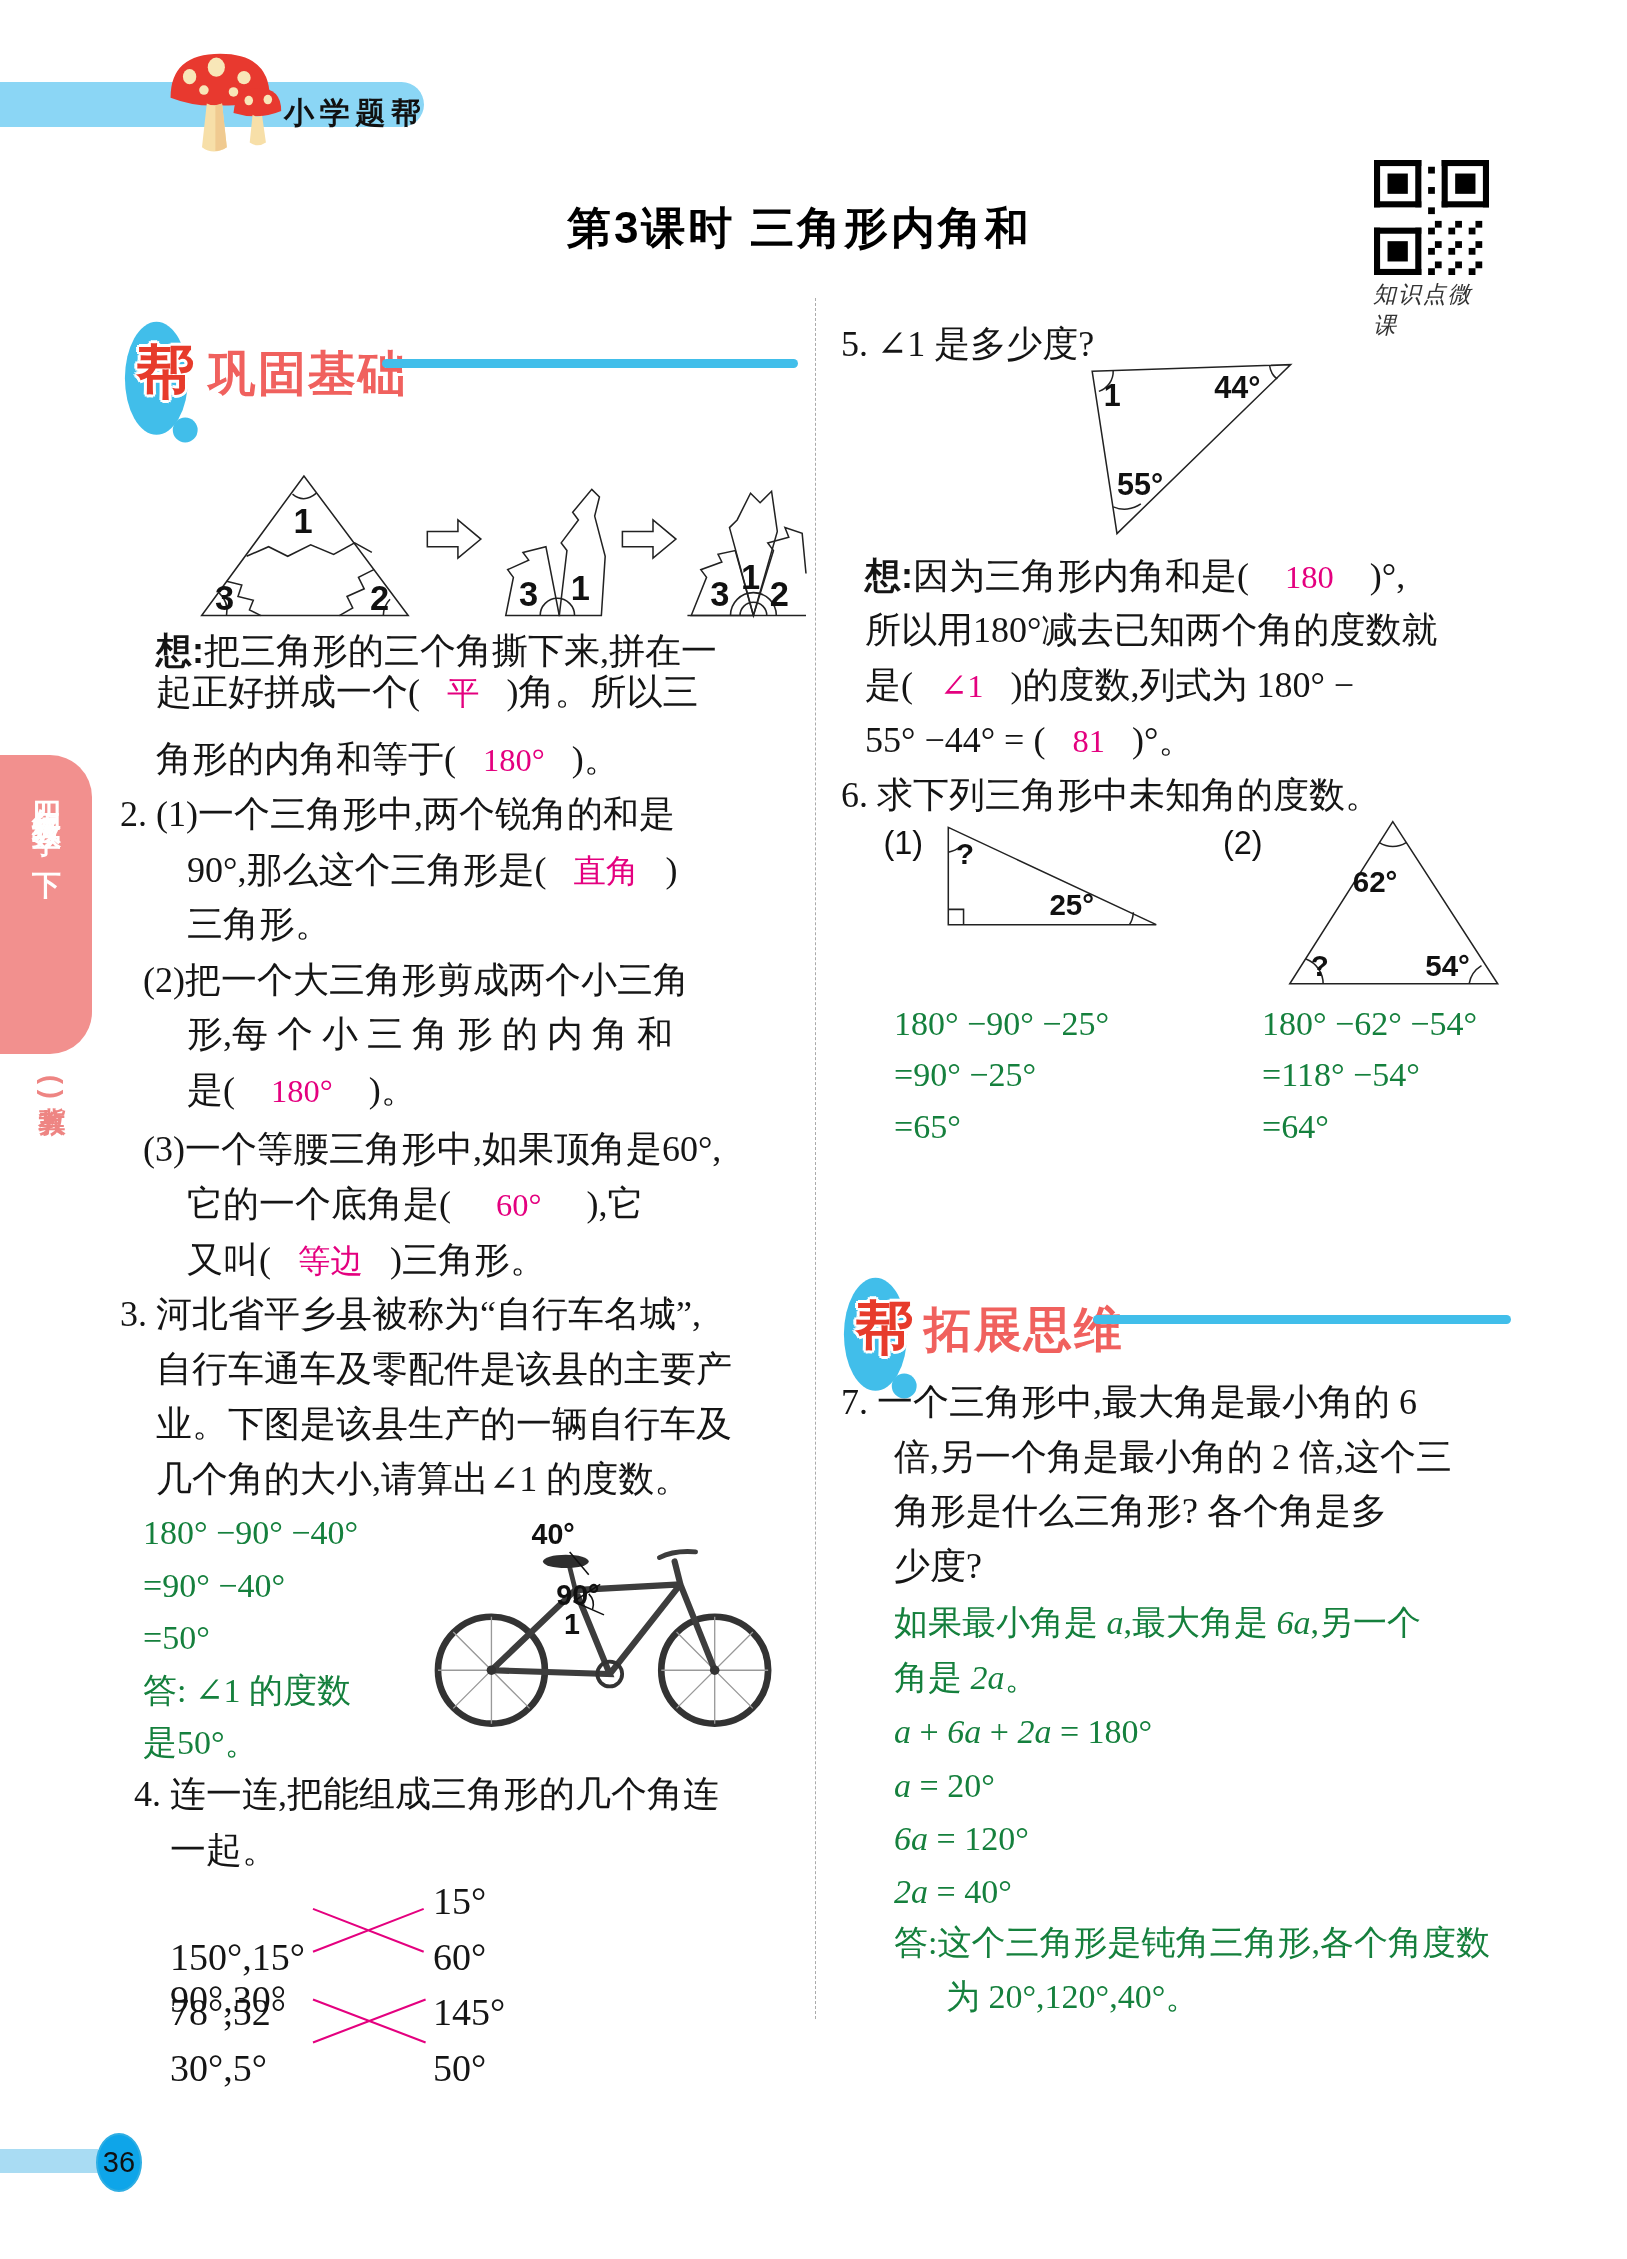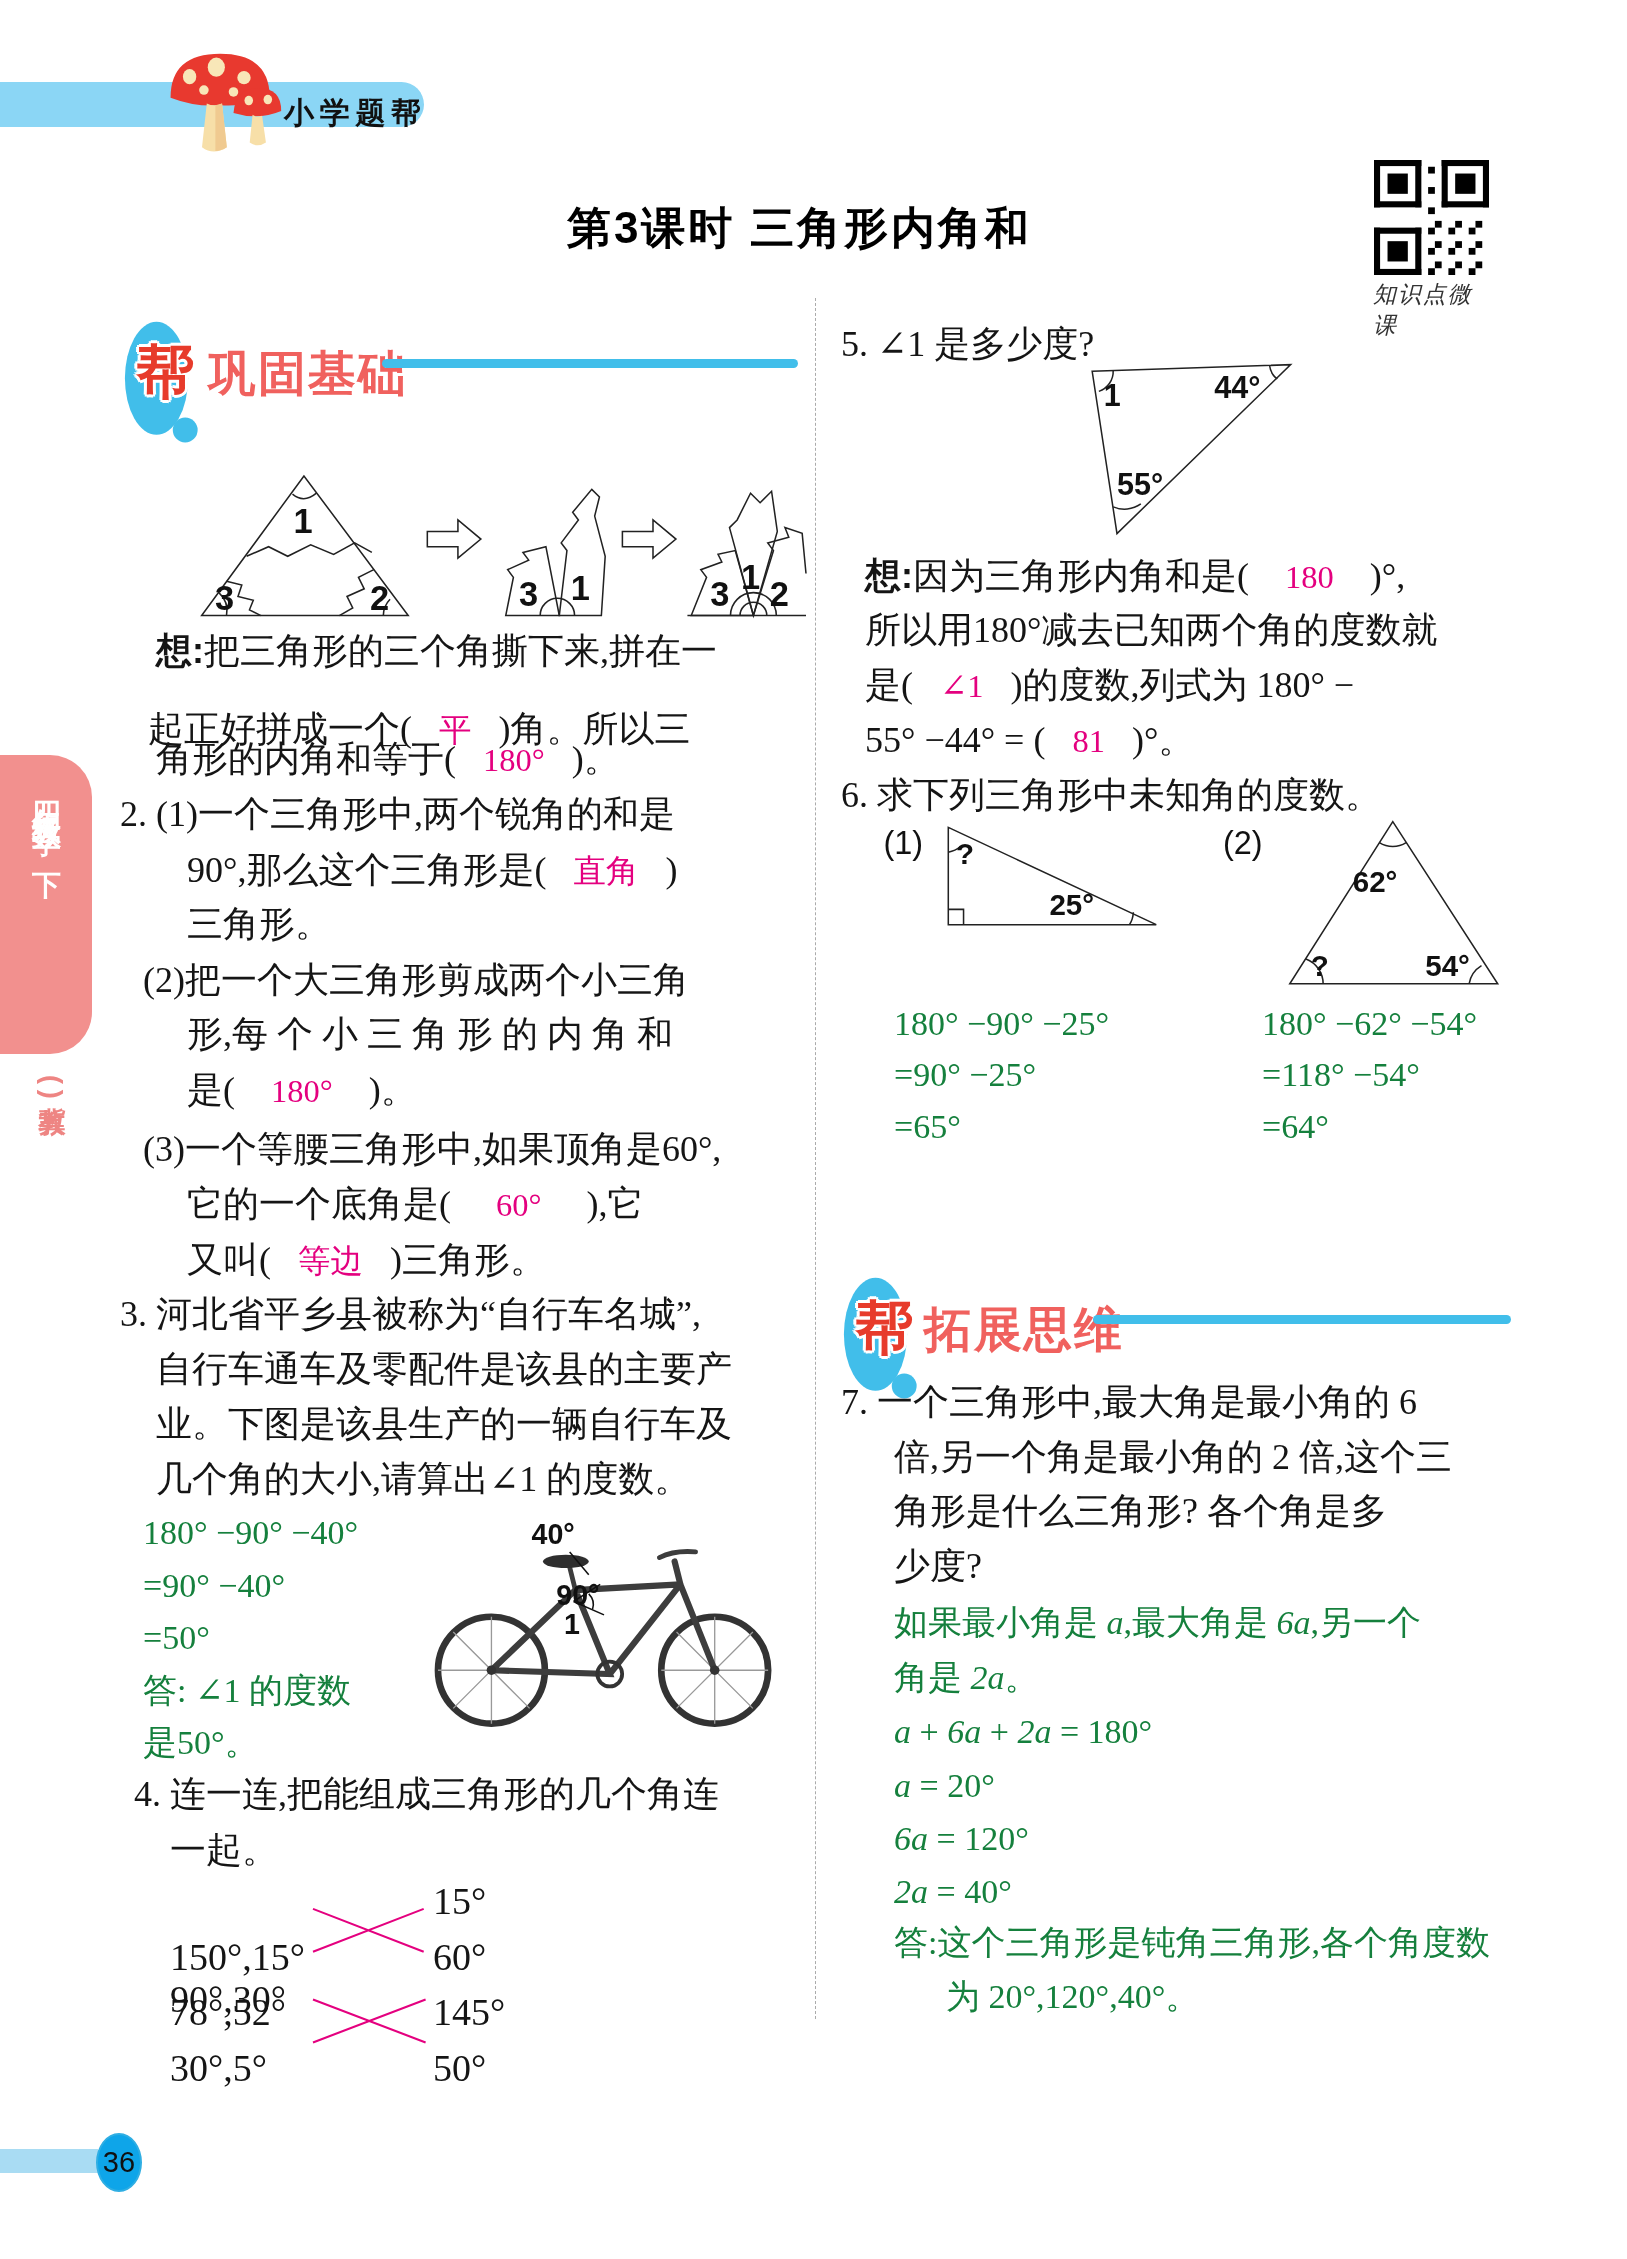--- a/index.html
+++ b/index.html
@@ -155,21 +155,21 @@
       <text x="184" y="146">2</text>
       <text x="340" y="142">3</text>
       <text x="394" y="136">1</text>
       <text x="540" y="142">3</text>
       <text x="572" y="124">1</text>
       <text x="602" y="142">2</text>
     </g>
   </svg>
 
   <div class="ln" style="left:156px;top:617px;margin-top:12px;"><span class="sg-b">想:</span><span>把三角形的三个角撕下来,拼在一</span></div>
-  <div class="ln" style="left:148px;top:671px;margin-top:37px;"><span>起正好拼成一个(   </span><span class="sg-p">平</span><span>   )角。所以三</span></div>
+  <div class="ln" style="left:156px;top:671px;"><span>起正好拼成一个(   </span><span class="sg-p">平</span><span>   )角。所以三</span></div>
   <div class="ln" style="left:156px;top:726px;margin-top:12px;"><span>角形的内角和等于(   </span><span class="sg-p">180°</span><span>   )。</span></div>
 
   <div class="ln" style="left:120px;top:793px;"><span>2. (1)一个三角形中,两个锐角的和是</span></div>
   <div class="ln" style="left:187px;top:849px;"><span>90°,那么这个三角形是(   </span><span class="sg-p">直角</span><span>   )</span></div>
   <div class="ln" style="left:187px;top:903px;"><span>三角形。</span></div>
   <div class="ln" style="left:143px;top:959px;"><span>(2)把一个大三角形剪成两个小三角</span></div>
   <div class="ln" style="left:187px;top:1013px;"><span>形,每 个 小 三 角 形 的 内 角 和</span></div>
   <div class="ln" style="left:187px;top:1069px;"><span>是(    </span><span class="sg-p">180°</span><span>    )。</span></div>
   <div class="ln" style="left:143px;top:1128px;"><span>(3)一个等腰三角形中,如果顶角是60°,</span></div>
   <div class="ln" style="left:187px;top:1183px;"><span>它的一个底角是(     </span><span class="sg-p">60°</span><span>     ),它</span></div>

